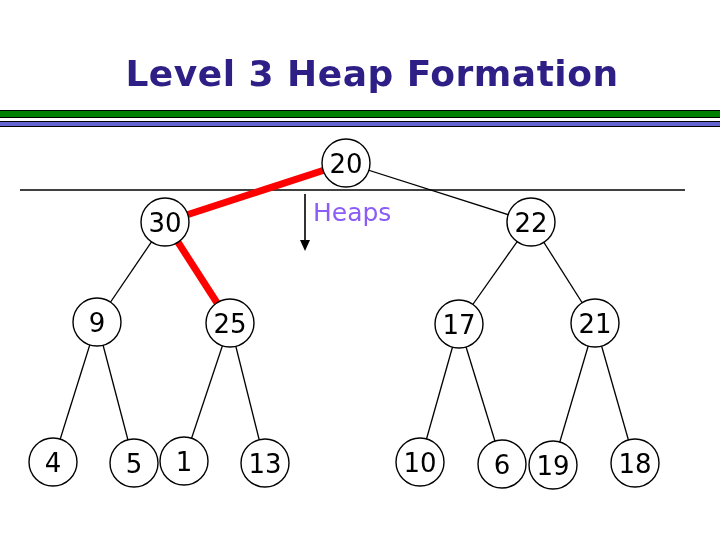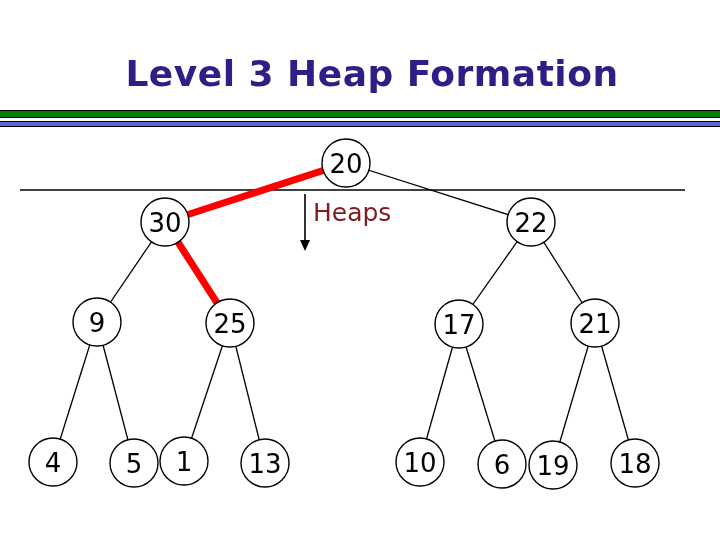--- a/index.html
+++ b/index.html
@@ -9,21 +9,21 @@
   }
   .title{
     position:absolute;top:54px;left:12px;width:720px;text-align:center;
     font-size:36px;font-weight:600;letter-spacing:0.5px;line-height:1.1;
   }
   .bar{position:absolute;left:0;width:720px;border-top:1px solid #000;border-bottom:1px solid #000;}
   .bar-green{top:110px;height:6px;}
   .bar-blue{top:121px;height:4px;}
   #tree-svg{position:absolute;top:0;left:0;}
   .heaps-label{
-    position:absolute;left:313px;top:199px;font-size:25px;color:#7f1d1d;line-height:1.1;
+    position:absolute;left:313px;top:199px;font-size:25px;color:#8b5cf6;line-height:1.1;
   }
 </style>
 </head>
 <body>
 
 <div class="slide">
   <div class="title" style="color: rgb(46, 31, 135);">Level 3 Heap Formation</div>
   <div class="bar bar-green" style="background: rgb(0, 128, 0);"></div>
   <div class="bar bar-blue" style="background: rgb(100, 100, 208);"></div>
   <svg id="tree-svg" width="720" height="540">

